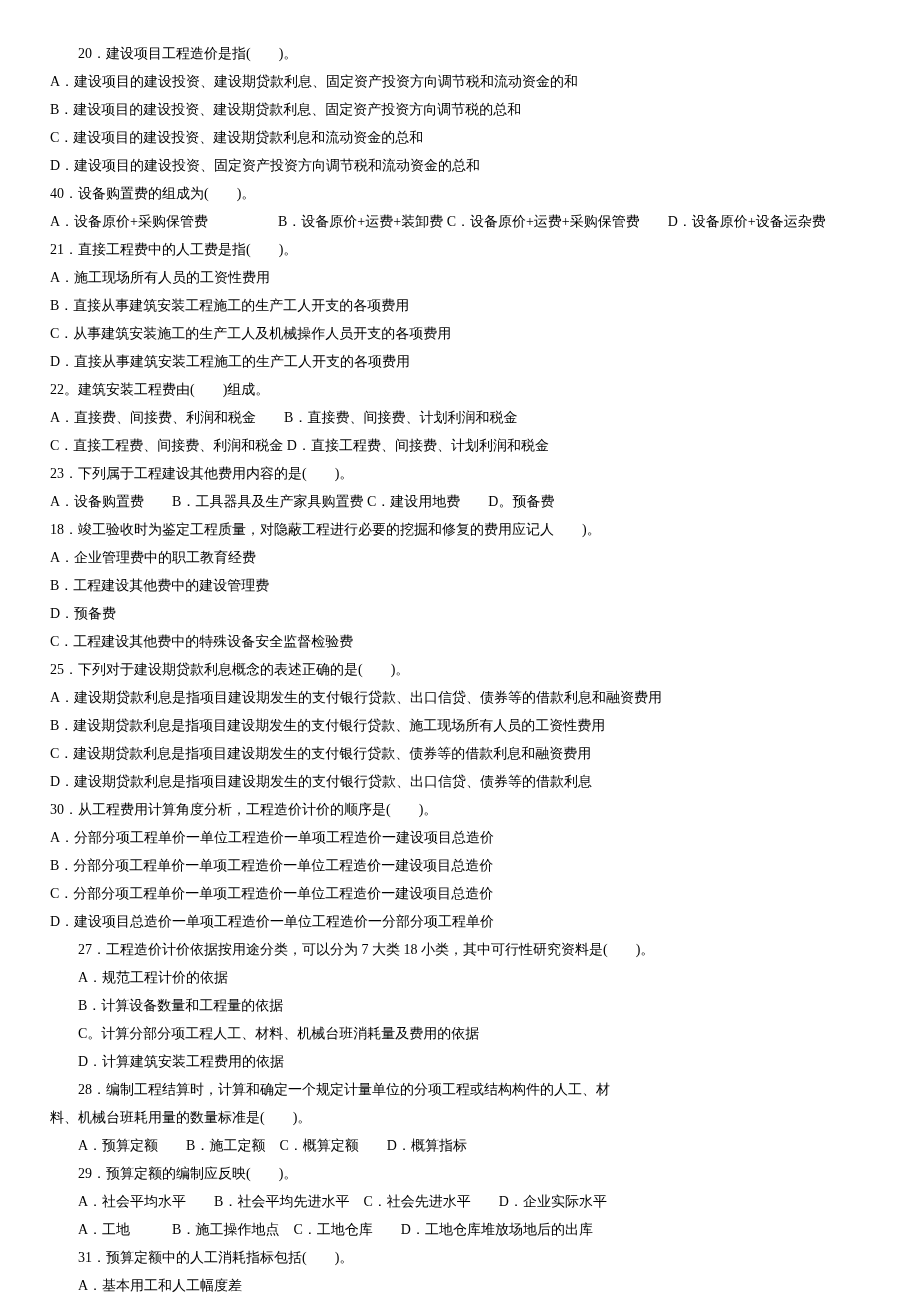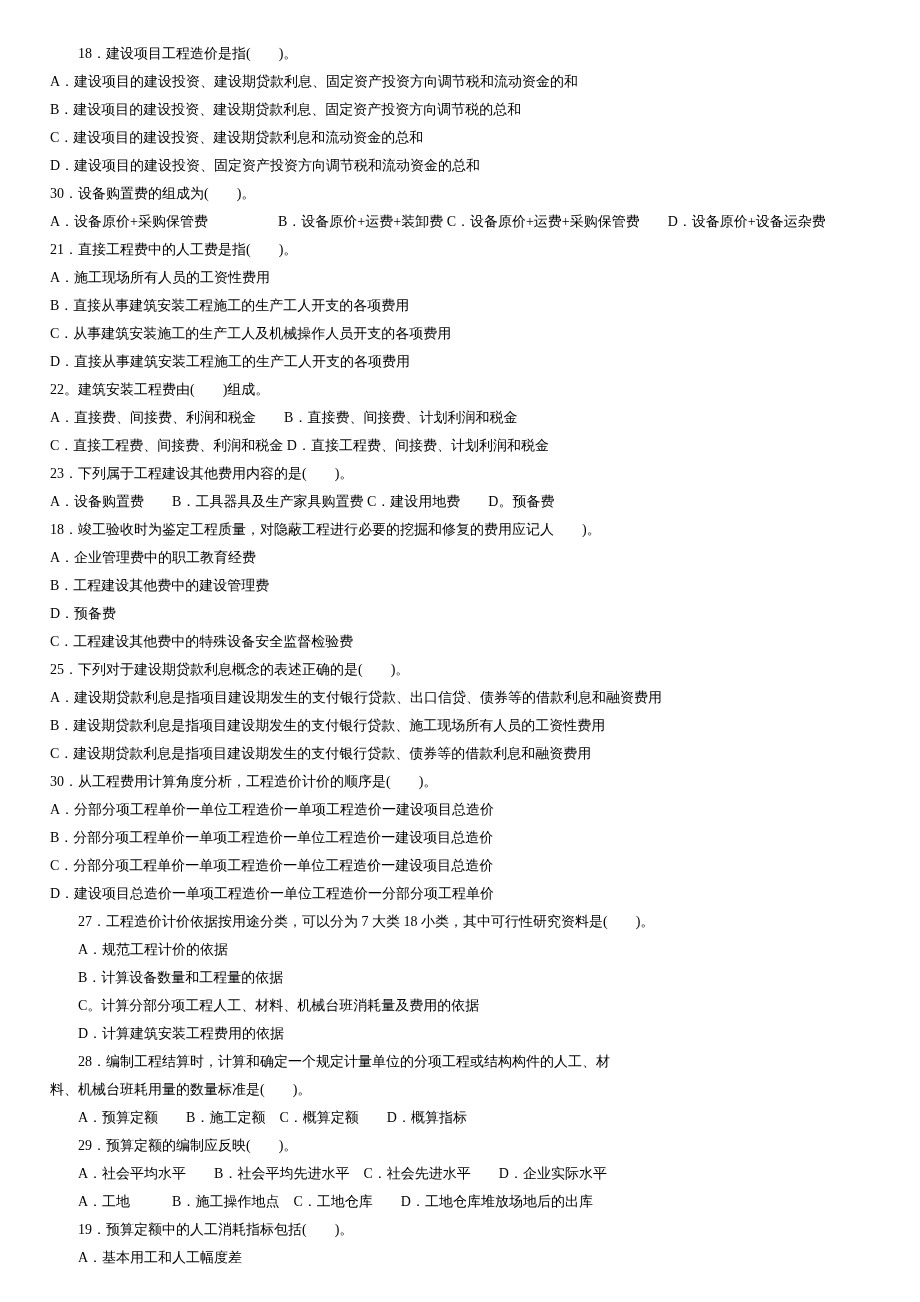--- a/index.html
+++ b/index.html
@@ -17,57 +17,58 @@
       padding: 0;
     }
     .indent {
       text-indent: 2em;
     }
   </style>
 </head>
 <body>
 
 <div id="content">
-    <p class="line indent">18．建设项目工程造价是指(　　)。</p>
+    <p class="line indent">20．建设项目工程造价是指(　　)。</p>
     <p class="line">A．建设项目的建设投资、建设期贷款利息、固定资产投资方向调节税和流动资金的和</p>
     <p class="line">B．建设项目的建设投资、建设期贷款利息、固定资产投资方向调节税的总和</p>
     <p class="line">C．建设项目的建设投资、建设期贷款利息和流动资金的总和</p>
     <p class="line">D．建设项目的建设投资、固定资产投资方向调节税和流动资金的总和</p>
-    <p class="line">30．设备购置费的组成为(　　)。</p>
+    <p class="line">40．设备购置费的组成为(　　)。</p>
     <p class="line">A．设备原价+采购保管费　　　　　B．设备原价+运费+装卸费 C．设备原价+运费+采购保管费　　D．设备原价+设备运杂费</p>
     <p class="line">21．直接工程费中的人工费是指(　　)。</p>
     <p class="line">A．施工现场所有人员的工资性费用</p>
     <p class="line">B．直接从事建筑安装工程施工的生产工人开支的各项费用</p>
     <p class="line">C．从事建筑安装施工的生产工人及机械操作人员开支的各项费用</p>
     <p class="line">D．直接从事建筑安装工程施工的生产工人开支的各项费用</p>
     <p class="line">22。建筑安装工程费由(　　)组成。</p>
     <p class="line">A．直接费、间接费、利润和税金　　B．直接费、间接费、计划利润和税金</p>
     <p class="line">C．直接工程费、间接费、利润和税金  D．直接工程费、间接费、计划利润和税金</p>
     <p class="line">23．下列属于工程建设其他费用内容的是(　　)。</p>
     <p class="line">A．设备购置费　　B．工具器具及生产家具购置费 C．建设用地费　　D。预备费</p>
     <p class="line">18．竣工验收时为鉴定工程质量，对隐蔽工程进行必要的挖掘和修复的费用应记人　　)。</p>
     <p class="line">A．企业管理费中的职工教育经费</p>
     <p class="line">B．工程建设其他费中的建设管理费</p>
     <p class="line">D．预备费</p>
     <p class="line">C．工程建设其他费中的特殊设备安全监督检验费</p>
     <p class="line">25．下列对于建设期贷款利息概念的表述正确的是(　　)。</p>
     <p class="line">A．建设期贷款利息是指项目建设期发生的支付银行贷款、出口信贷、债券等的借款利息和融资费用</p>
     <p class="line">B．建设期贷款利息是指项目建设期发生的支付银行贷款、施工现场所有人员的工资性费用</p>
     <p class="line">C．建设期贷款利息是指项目建设期发生的支付银行贷款、债券等的借款利息和融资费用</p>
+    <p class="line">D．建设期贷款利息是指项目建设期发生的支付银行贷款、出口信贷、债券等的借款利息</p>
     <p class="line">30．从工程费用计算角度分析，工程造价计价的顺序是(　　)。</p>
     <p class="line">A．分部分项工程单价一单位工程造价一单项工程造价一建设项目总造价</p>
     <p class="line">B．分部分项工程单价一单项工程造价一单位工程造价一建设项目总造价</p>
     <p class="line">C．分部分项工程单价一单项工程造价一单位工程造价一建设项目总造价</p>
     <p class="line">D．建设项目总造价一单项工程造价一单位工程造价一分部分项工程单价</p>
     <p class="line indent">27．工程造价计价依据按用途分类，可以分为 7 大类 18 小类，其中可行性研究资料是(　　)。</p>
     <p class="line indent">A．规范工程计价的依据</p>
     <p class="line indent">B．计算设备数量和工程量的依据</p>
     <p class="line indent">C。计算分部分项工程人工、材料、机械台班消耗量及费用的依据</p>
     <p class="line indent">D．计算建筑安装工程费用的依据</p>
     <p class="line indent">28．编制工程结算时，计算和确定一个规定计量单位的分项工程或结构构件的人工、材</p>
     <p class="line">料、机械台班耗用量的数量标准是(　　)。</p>
     <p class="line indent">A．预算定额　　B．施工定额　C．概算定额　　D．概算指标</p>
     <p class="line indent">29．预算定额的编制应反映(　　)。</p>
     <p class="line indent">A．社会平均水平　　B．社会平均先进水平　C．社会先进水平　　D．企业实际水平</p>
     <p class="line indent">A．工地　　　B．施工操作地点　C．工地仓库　　D．工地仓库堆放场地后的出库</p>
-    <p class="line indent">19．预算定额中的人工消耗指标包括(　　)。</p>
+    <p class="line indent">31．预算定额中的人工消耗指标包括(　　)。</p>
     <p class="line indent">A．基本用工和人工幅度差</p>
   </div>
 
 </body></html>

